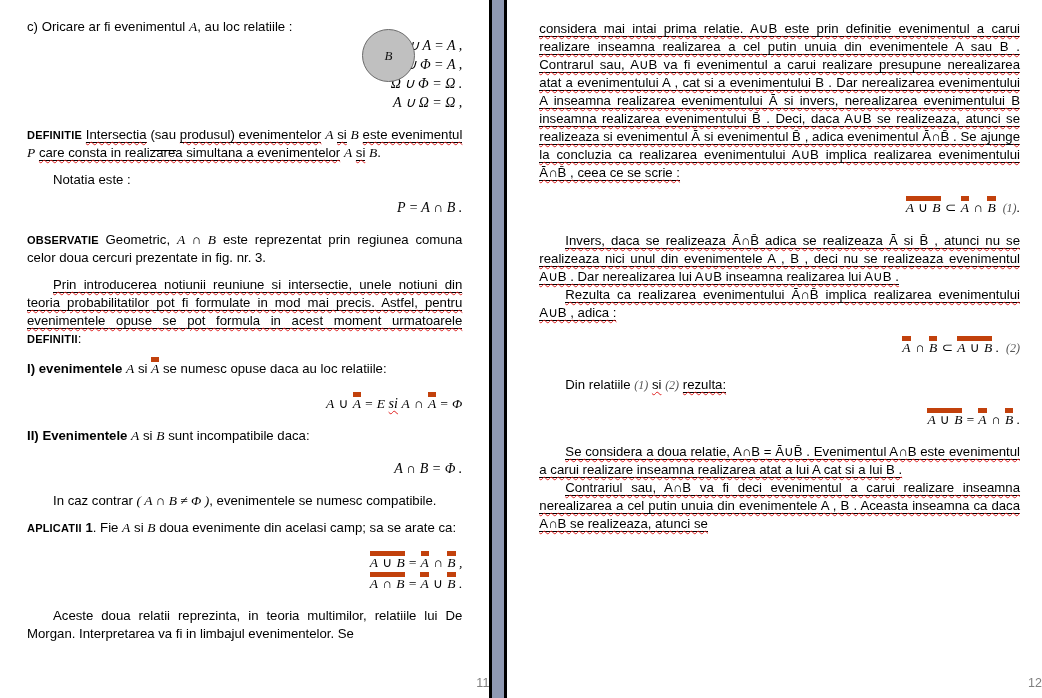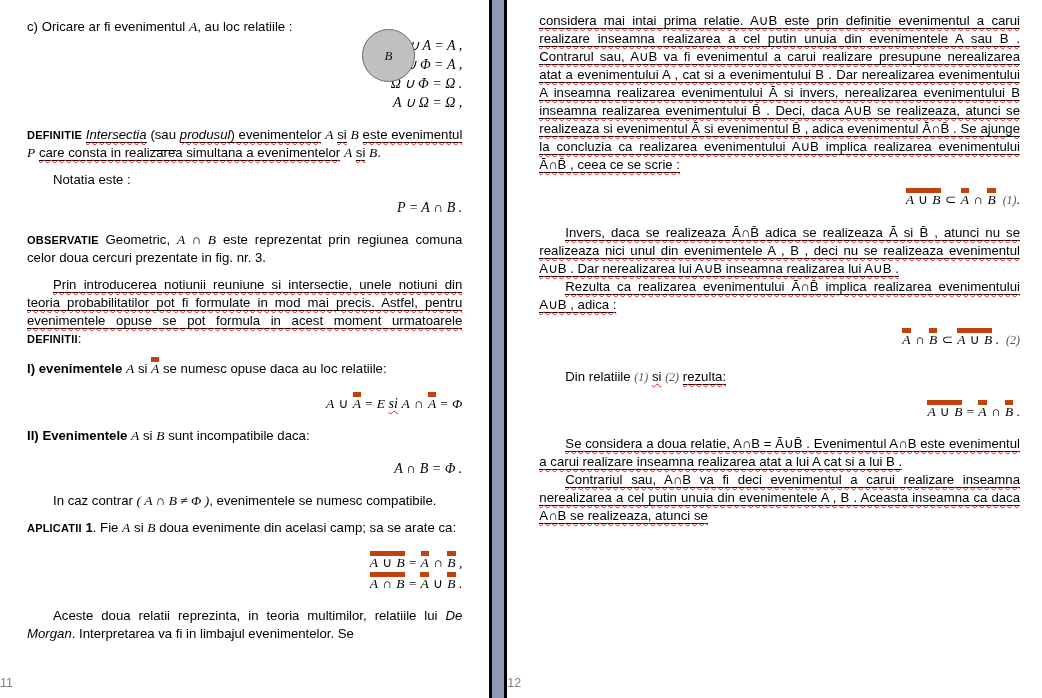--- a/index.html
+++ b/index.html
@@ -22,21 +22,21 @@
     background: #ffffff;
   }
 
   
   .page {
     position: relative;
     background: #ffffff;
     box-sizing: border-box;
   }
   .page-left  { width: 515px; padding: 18px 27px 0 27px; }
-  .page-right { width: 563px; padding: 12px 22px 0 32px; }
+  .page-right { width: 563px; padding: 20px 22px 0 32px; }
 
   
   .gutter {
     width: 18px;
     background: #8f99b3;
     border-left: 3px solid #000000;
     border-right: 3px solid #000000;
     box-sizing: border-box;
     flex: 0 0 18px;
   }
@@ -49,21 +49,21 @@
     margin: 0;
     letter-spacing: 0;
     word-spacing: 0;
   }
   .para.indent { text-indent: 26px; }
   .gap-sm { height: 9px; }
   .gap-md { height: 14px; }
   .gap-lg { height: 18px; }
 
   .b { font-weight: bold; }
-  .i { font-style: italic; }
+  .i { }
   .smallcaps-b {
     font-weight: bold;
     font-size: 11px;
     letter-spacing: 0.2px;
   }
 
   
   .sp {
     text-decoration: underline wavy #e02020;
     text-decoration-thickness: 1px;
@@ -133,21 +133,21 @@
     font-style: italic;
     font-size: 13px;
     color: #111;
   }
 
   
   .pagenum {
     position: absolute;
     left: 0; right: 0;
     bottom: 8px;
-    text-align: left;
+    text-align: right;
     font-size: 12.5px;
     color: #808080;
     margin-top: 6px;
   }
 </style>
 </head>
 <body>
 
 <div id="viewer">
 

